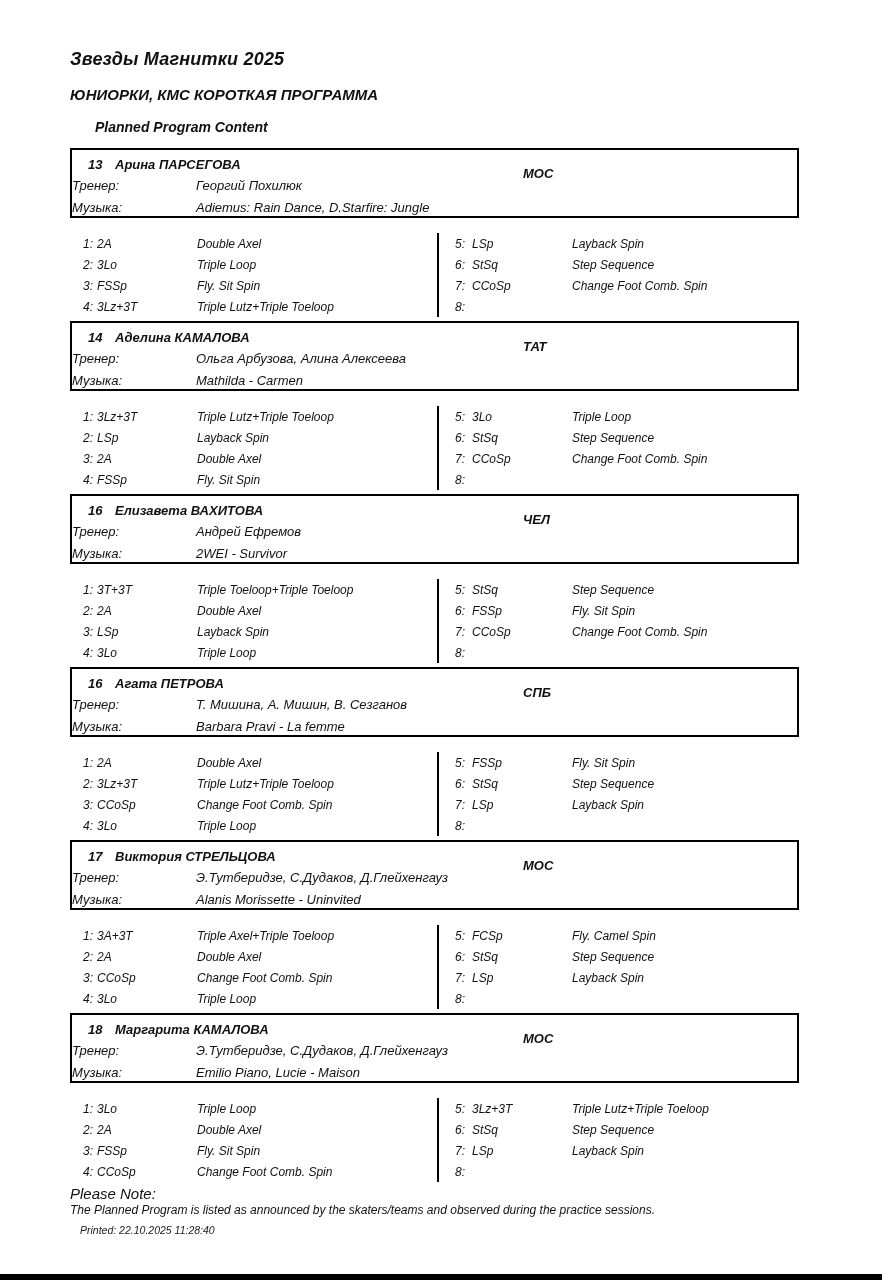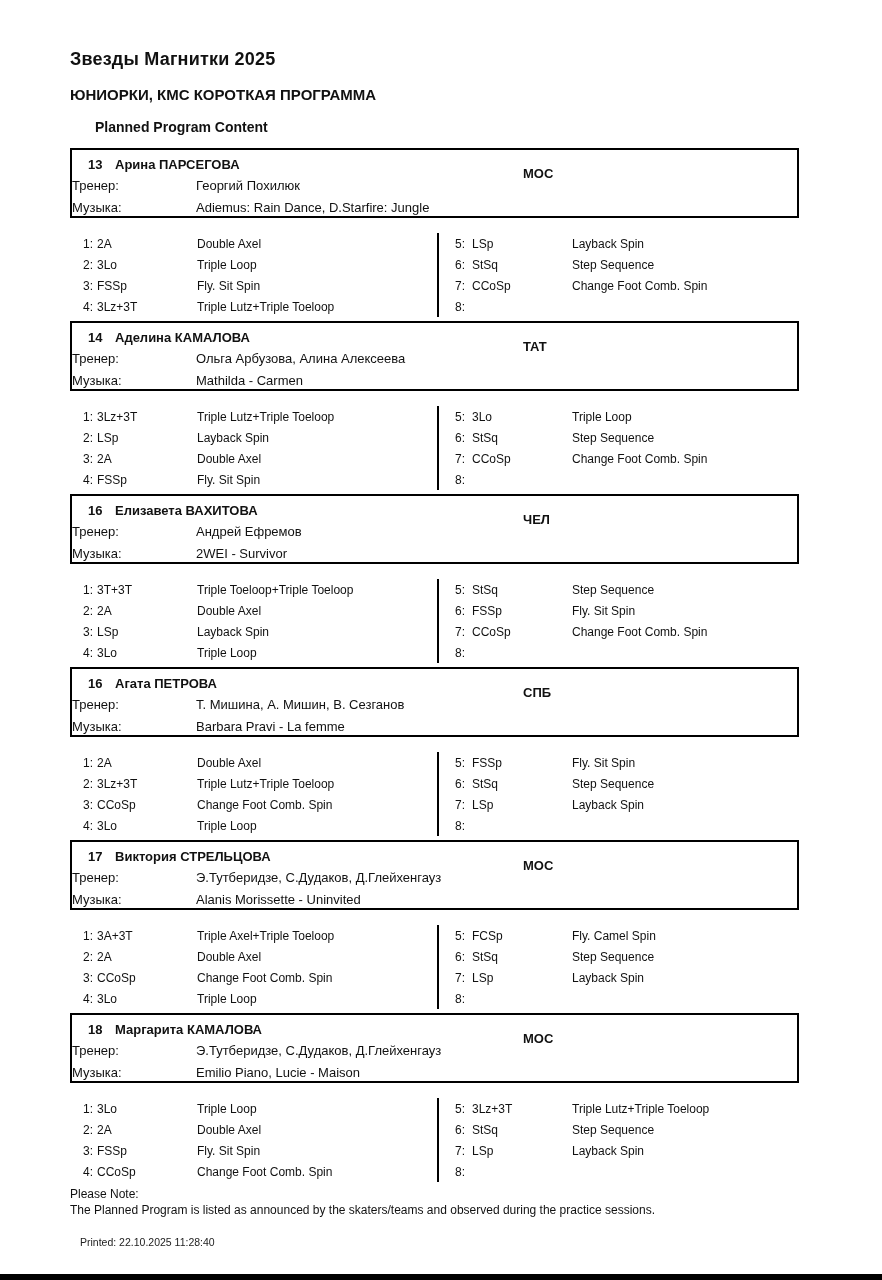--- a/index.html
+++ b/index.html
@@ -1,20 +1,20 @@
 <!DOCTYPE html>
 <html><head>
 <meta charset="utf-8">
 <style>
   * { margin:0; padding:0; box-sizing:border-box; }
   html, body { background:#e8e8e8; }
   body { font-family:"Liberation Sans", "DejaVu Sans", sans-serif; color:#111; }
   .page {
     position:relative; width:882px; height:1280px; background:#fff;
-    overflow:hidden; margin:0 auto;
+    overflow:hidden; margin:0 auto;font-style:italic;
   }
   .content { padding:49px 82px 0 70px; }
   .doc-title   { font-size:18px; font-weight:bold; line-height:21px; letter-spacing:.2px; }
   .doc-category{ font-size:15px; font-weight:bold; line-height:17px; margin-top:16px; }
   .doc-section { font-size:14px; font-weight:bold; line-height:17px; margin-top:16px;padding-left:25px; }
   .skater-list { margin-top:12px; }
 
   .skater-block { width:729px; }
   .skater-box {
     border:2px solid #000; height:70px; position:relative;
@@ -32,23 +32,23 @@
   .elements-column { width:367px; }
   .elements-column.right {
     width:362px; border-left:2px solid #000; padding-left:16px;
   }
   .elements-column.left { padding-left:13px; }
   .element-row { display:grid; grid-template-columns:17px 100px 1fr; height:21px; align-items:center; }
   .elements-column.left .element-row { grid-template-columns:14px 100px 1fr; }
   .element-number, .element-code, .element-description { font-size:12px; white-space:nowrap; }
 
   .footer { padding:0 82px 0 70px; margin-top:0; }
-  .note-title { font-size:12px; line-height:16px; }
+  .note-title { font-size:15px; line-height:16px; }
   .note-text  { font-size:12px; line-height:16px; }
-  .printed    { font-size:10.5px; line-height:13px; margin-top:18px; margin-left:10px; color:#222; }
+  .printed    { font-size:10.5px; line-height:13px; margin-top:6px; margin-left:10px; color:#222; }
 
   .bottom-edge-bar {
     position:absolute; left:0; bottom:0; width:882px; height:6px; background:#000;
   }
 </style>
 </head>
 <body>
 
 <div class="page">
   <div class="content">

